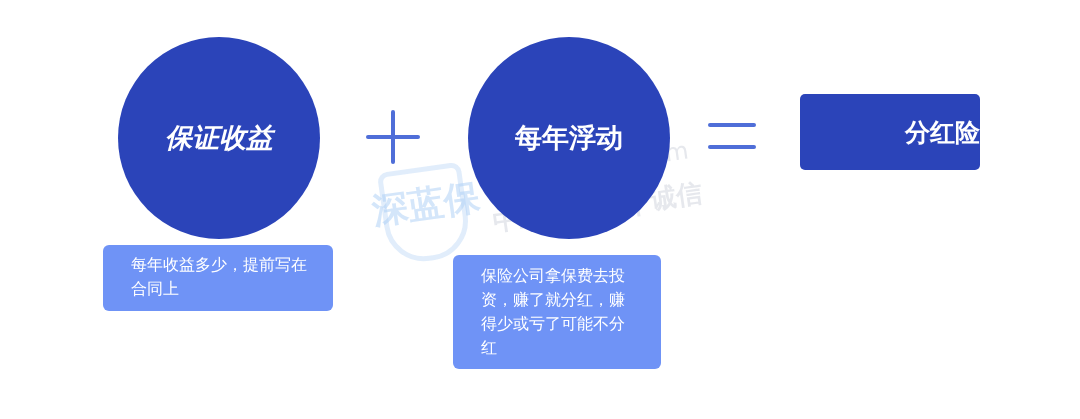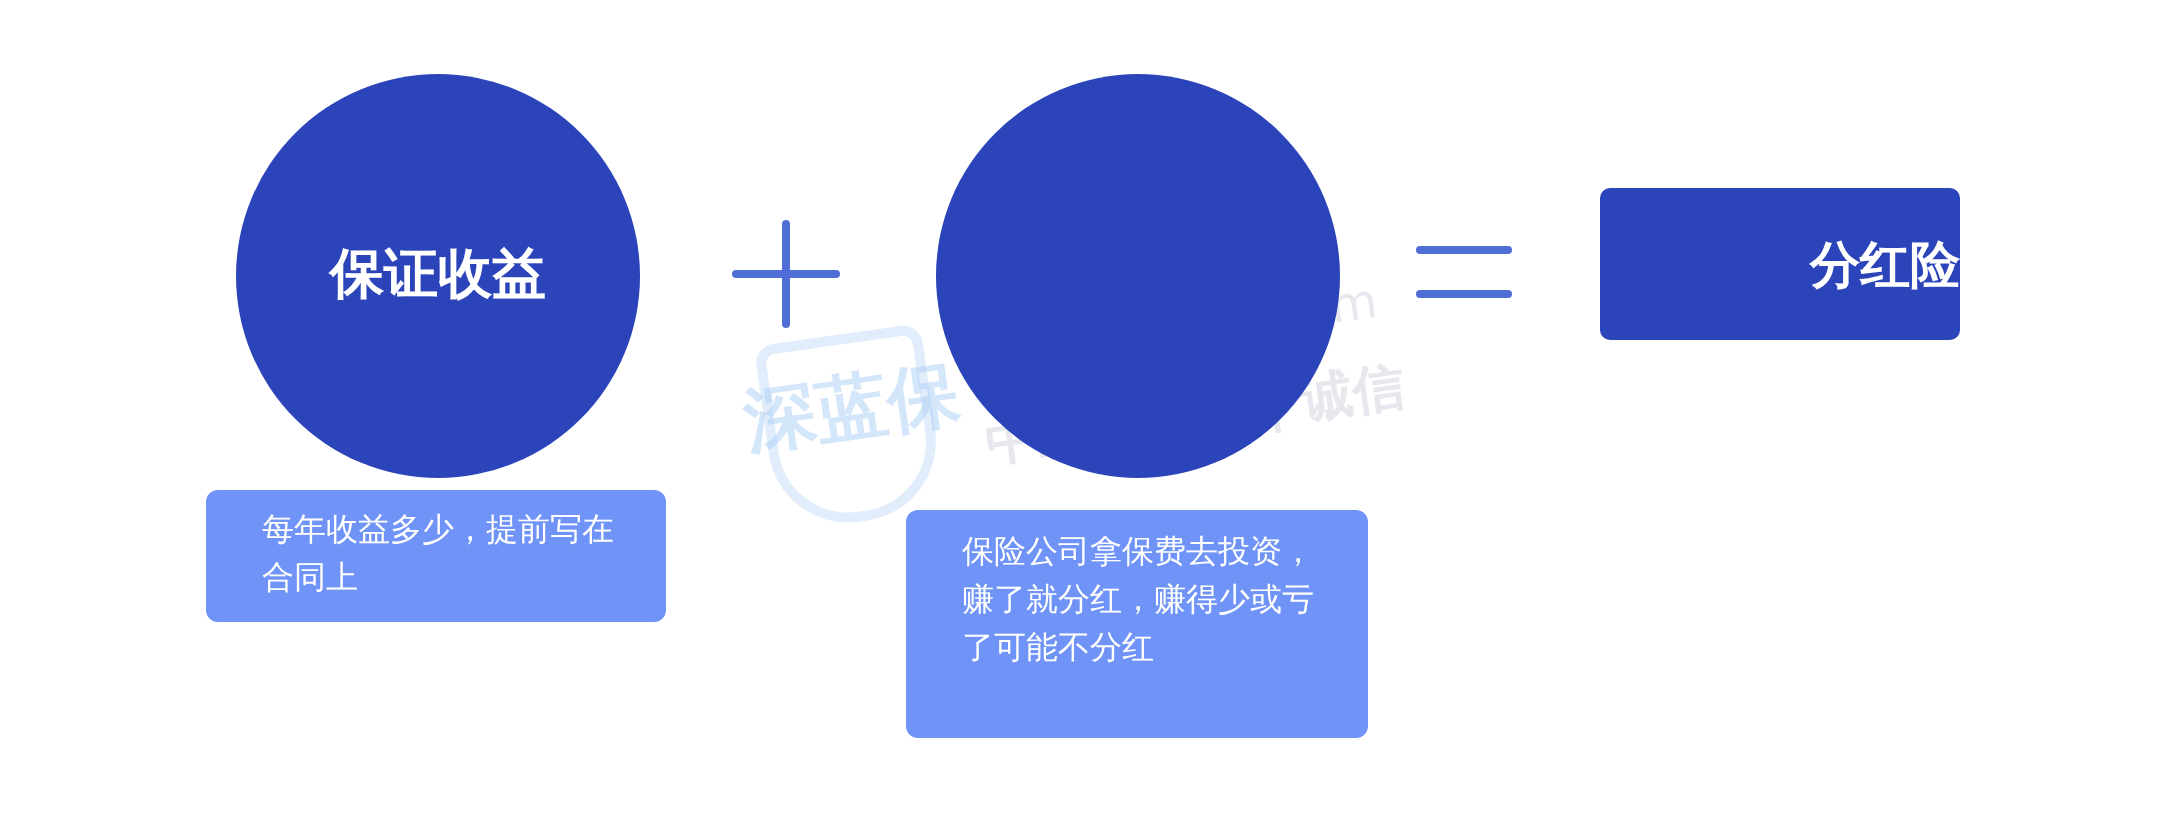--- a/index.html
+++ b/index.html
@@ -5,38 +5,38 @@
   html, body { margin: 0; padding: 0; }
   body {
     width: 1080px; height: 419px; background: #ffffff; position: relative; overflow: hidden;
     font-family: "DejaVu Sans", "Liberation Sans", sans-serif;
   }
   .circle {
     position: absolute; border-radius: 50%; background: #2b44b9;
     color: #fff; display: flex; align-items: center; justify-content: center;
     text-align: center; font-size: 27px; font-weight: bold; line-height: 38px;
   }
-  #c1 { left: 118px; top: 37px; width: 202px; height: 202px; }
+  #c1 { left: 118px; top: 37px; width: 202px; height: 202px; font-style: italic; }
   #c2 { left: 468px; top: 37px; width: 202px; height: 202px; flex-direction: column; }
   .plus-h { position: absolute; left: 366px; top: 135px; width: 54px; height: 4px; background: #4f6ed8; border-radius: 2px; }
   .plus-v { position: absolute; left: 391px; top: 110px; width: 4px; height: 54px; background: #4f6ed8; border-radius: 2px; }
   .eq1 { position: absolute; left: 708px; top: 123px; width: 48px; height: 4px; background: #4f6ed8; border-radius: 2px; }
   .eq2 { position: absolute; left: 708px; top: 145px; width: 48px; height: 4px; background: #4f6ed8; border-radius: 2px; }
   .result {
     position: absolute; left: 800px; top: 94px; width: 180px; height: 76px;
     background: #2b44b9; border-radius: 5px; color: #fff;
     display: flex; align-items: center; justify-content: flex-end;
     font-size: 25px; font-weight: bold;
   }
   .note {
     position: absolute; background: #6f93f6; color: #fff; border-radius: 6px;
     font-size: 16px; line-height: 24px; box-sizing: border-box;
   }
   #n1 { left: 103px; top: 245px; width: 230px; height: 66px; padding: 8px 20px 0 28px; }
-  #n2 { left: 453px; top: 255px; width: 231px; height: 114px; padding: 9px 22px 0 28px; }
+  #n2 { left: 453px; top: 255px; width: 208px; height: 114px; padding: 9px 22px 0 28px; }
   .wm { position: absolute; color: rgba(200,205,215,0.45); font-weight: bold; pointer-events: none; }
   .wm-logo { left: 372px; top: 180px; font-size: 36px; color: rgba(170,205,245,0.5); transform: rotate(-8deg); }
   .wm-shield {
     position: absolute; left: 383px; top: 167px; width: 74px; height: 84px;
     border: 5px solid rgba(180,210,245,0.4); border-radius: 10px 10px 40px 40px; transform: rotate(-8deg);
   }
   .wm-url { left: 492px; top: 150px; font-size: 24px; font-weight: normal; transform: rotate(-8deg); }
   .wm-slogan { left: 492px; top: 190px; font-size: 26px; transform: rotate(-8deg); }
 </style>
 </head>
@@ -52,20 +52,21 @@
 <div class="circle" id="c1">
   <span>保证收益</span>
 </div>
 
 <div>
   <div class="plus-h"></div>
   <div class="plus-v"></div>
 </div>
 
 <div class="circle" id="c2">
+  <span>每年浮动</span>
 </div>
 
 <div>
   <div class="eq1"></div>
   <div class="eq2"></div>
 </div>
 
 <div class="result">
   <span>分红险</span>
 </div>

